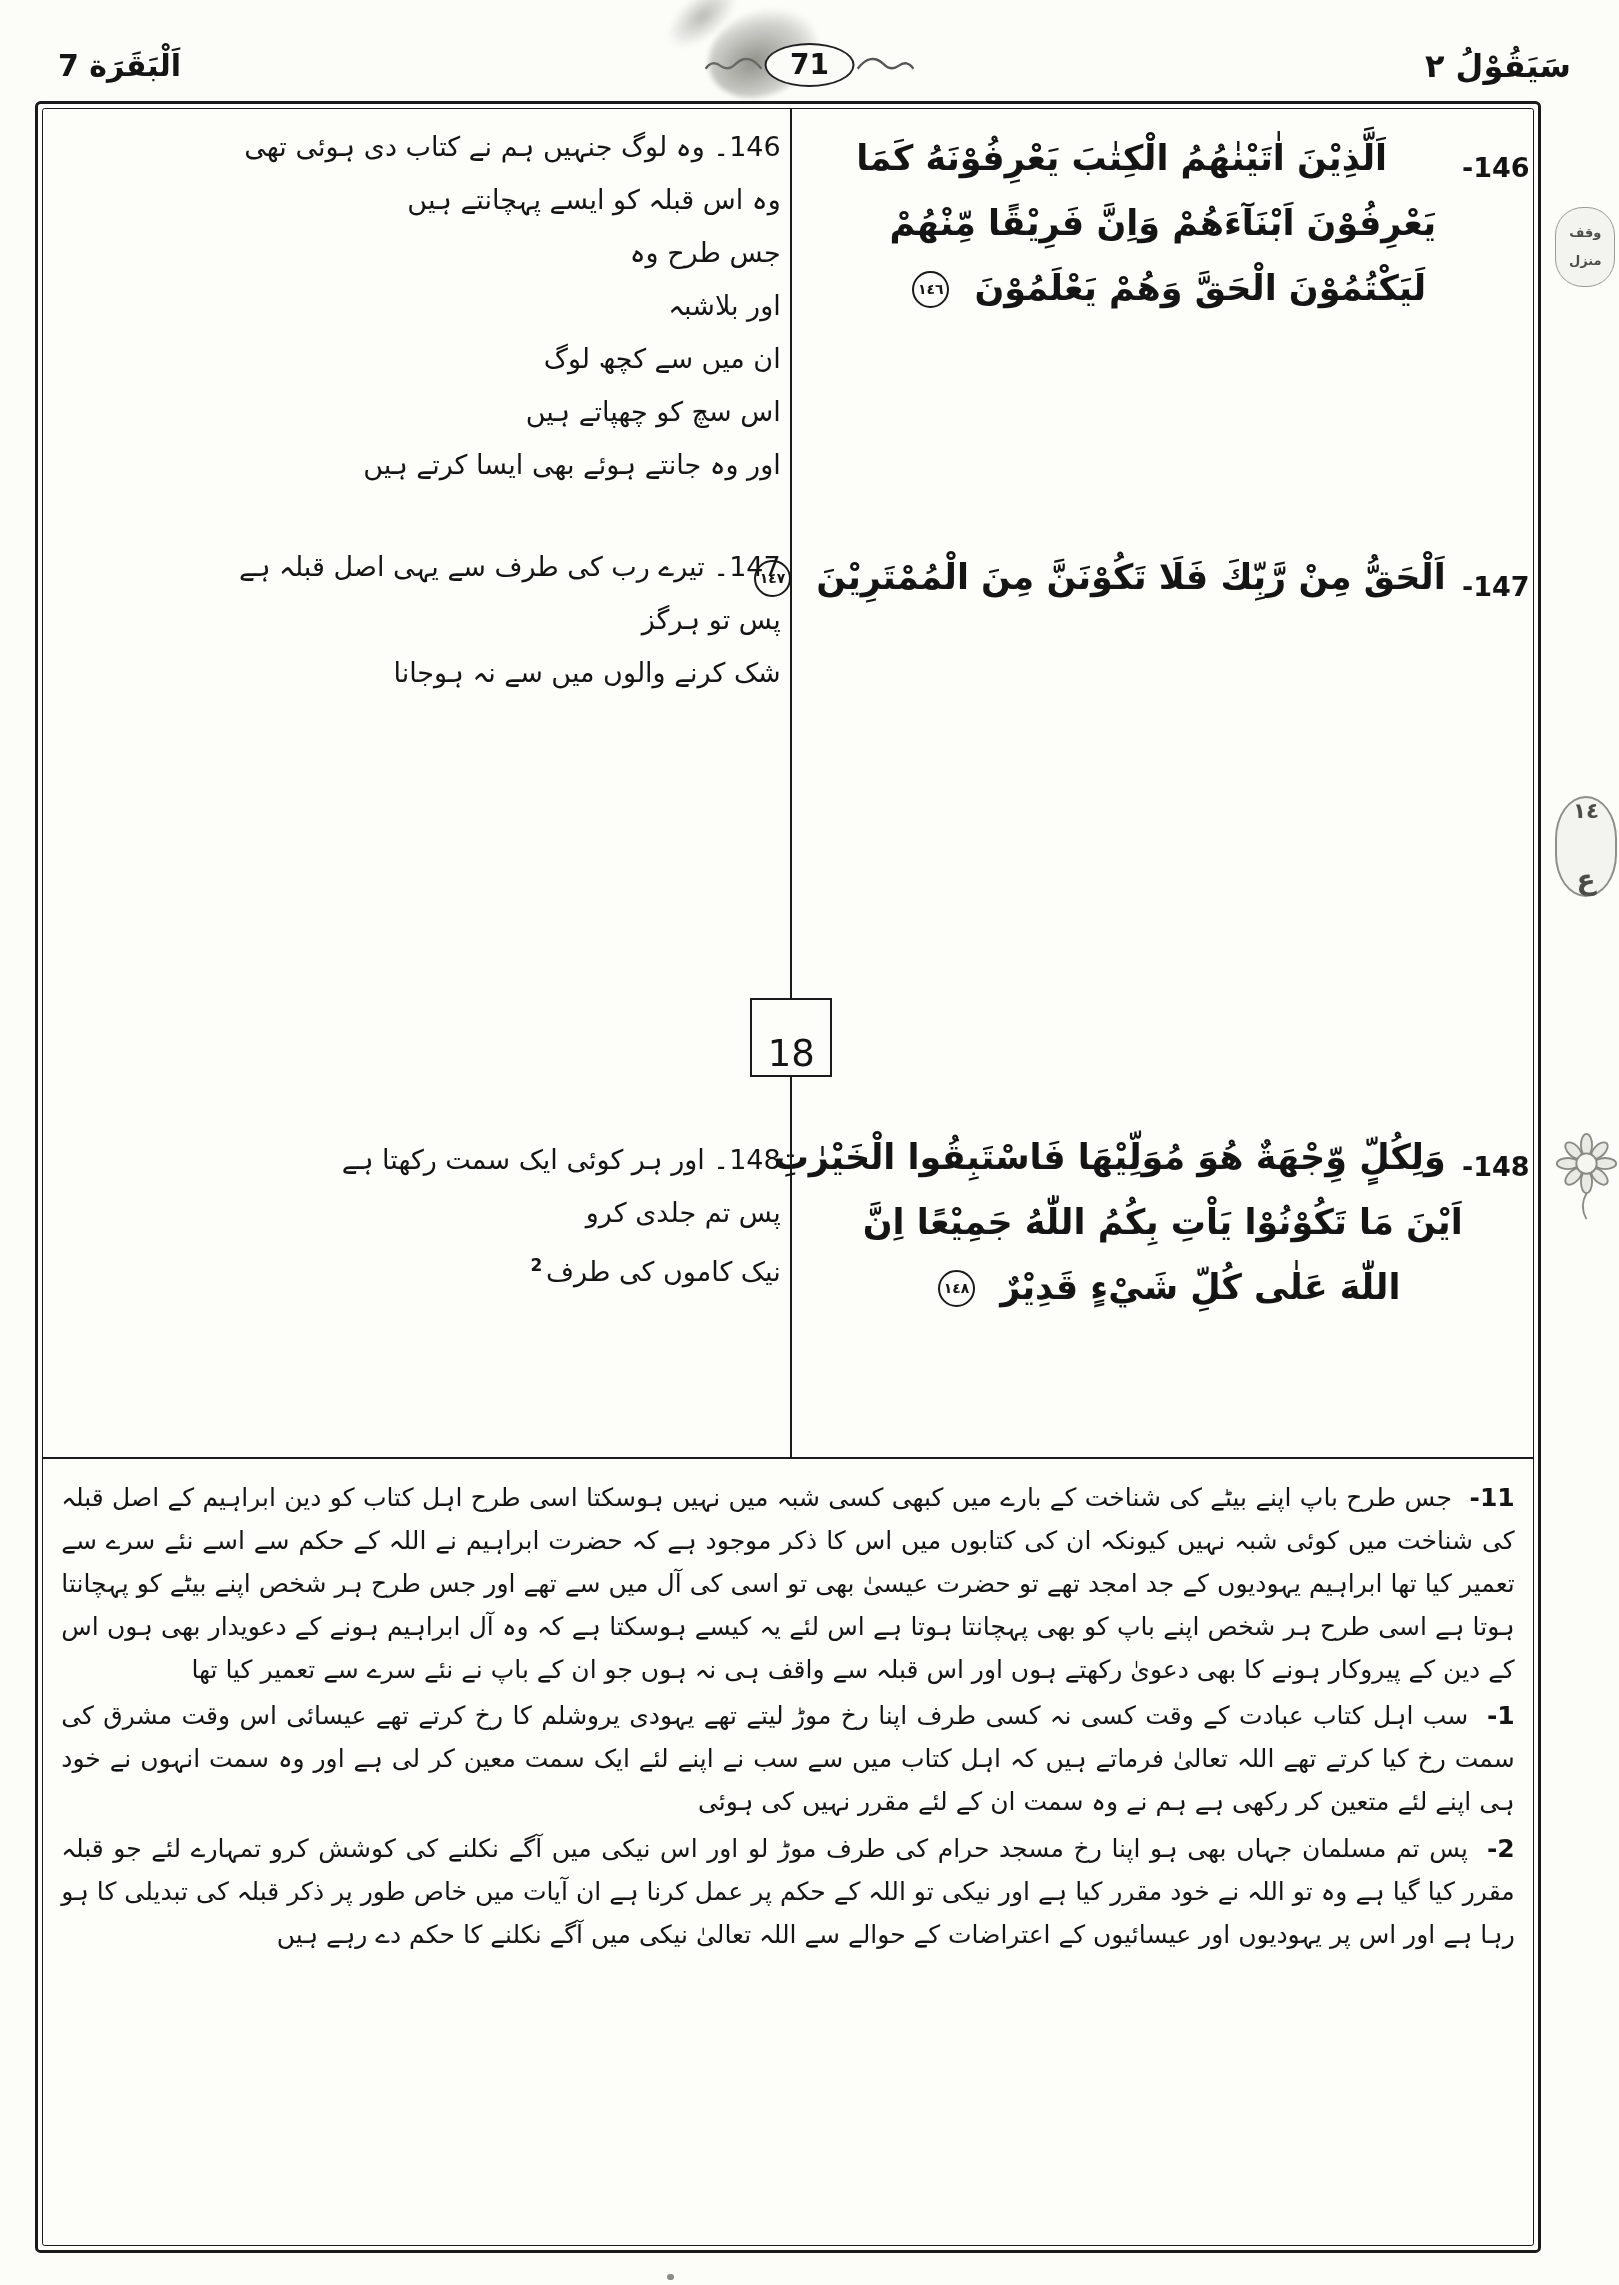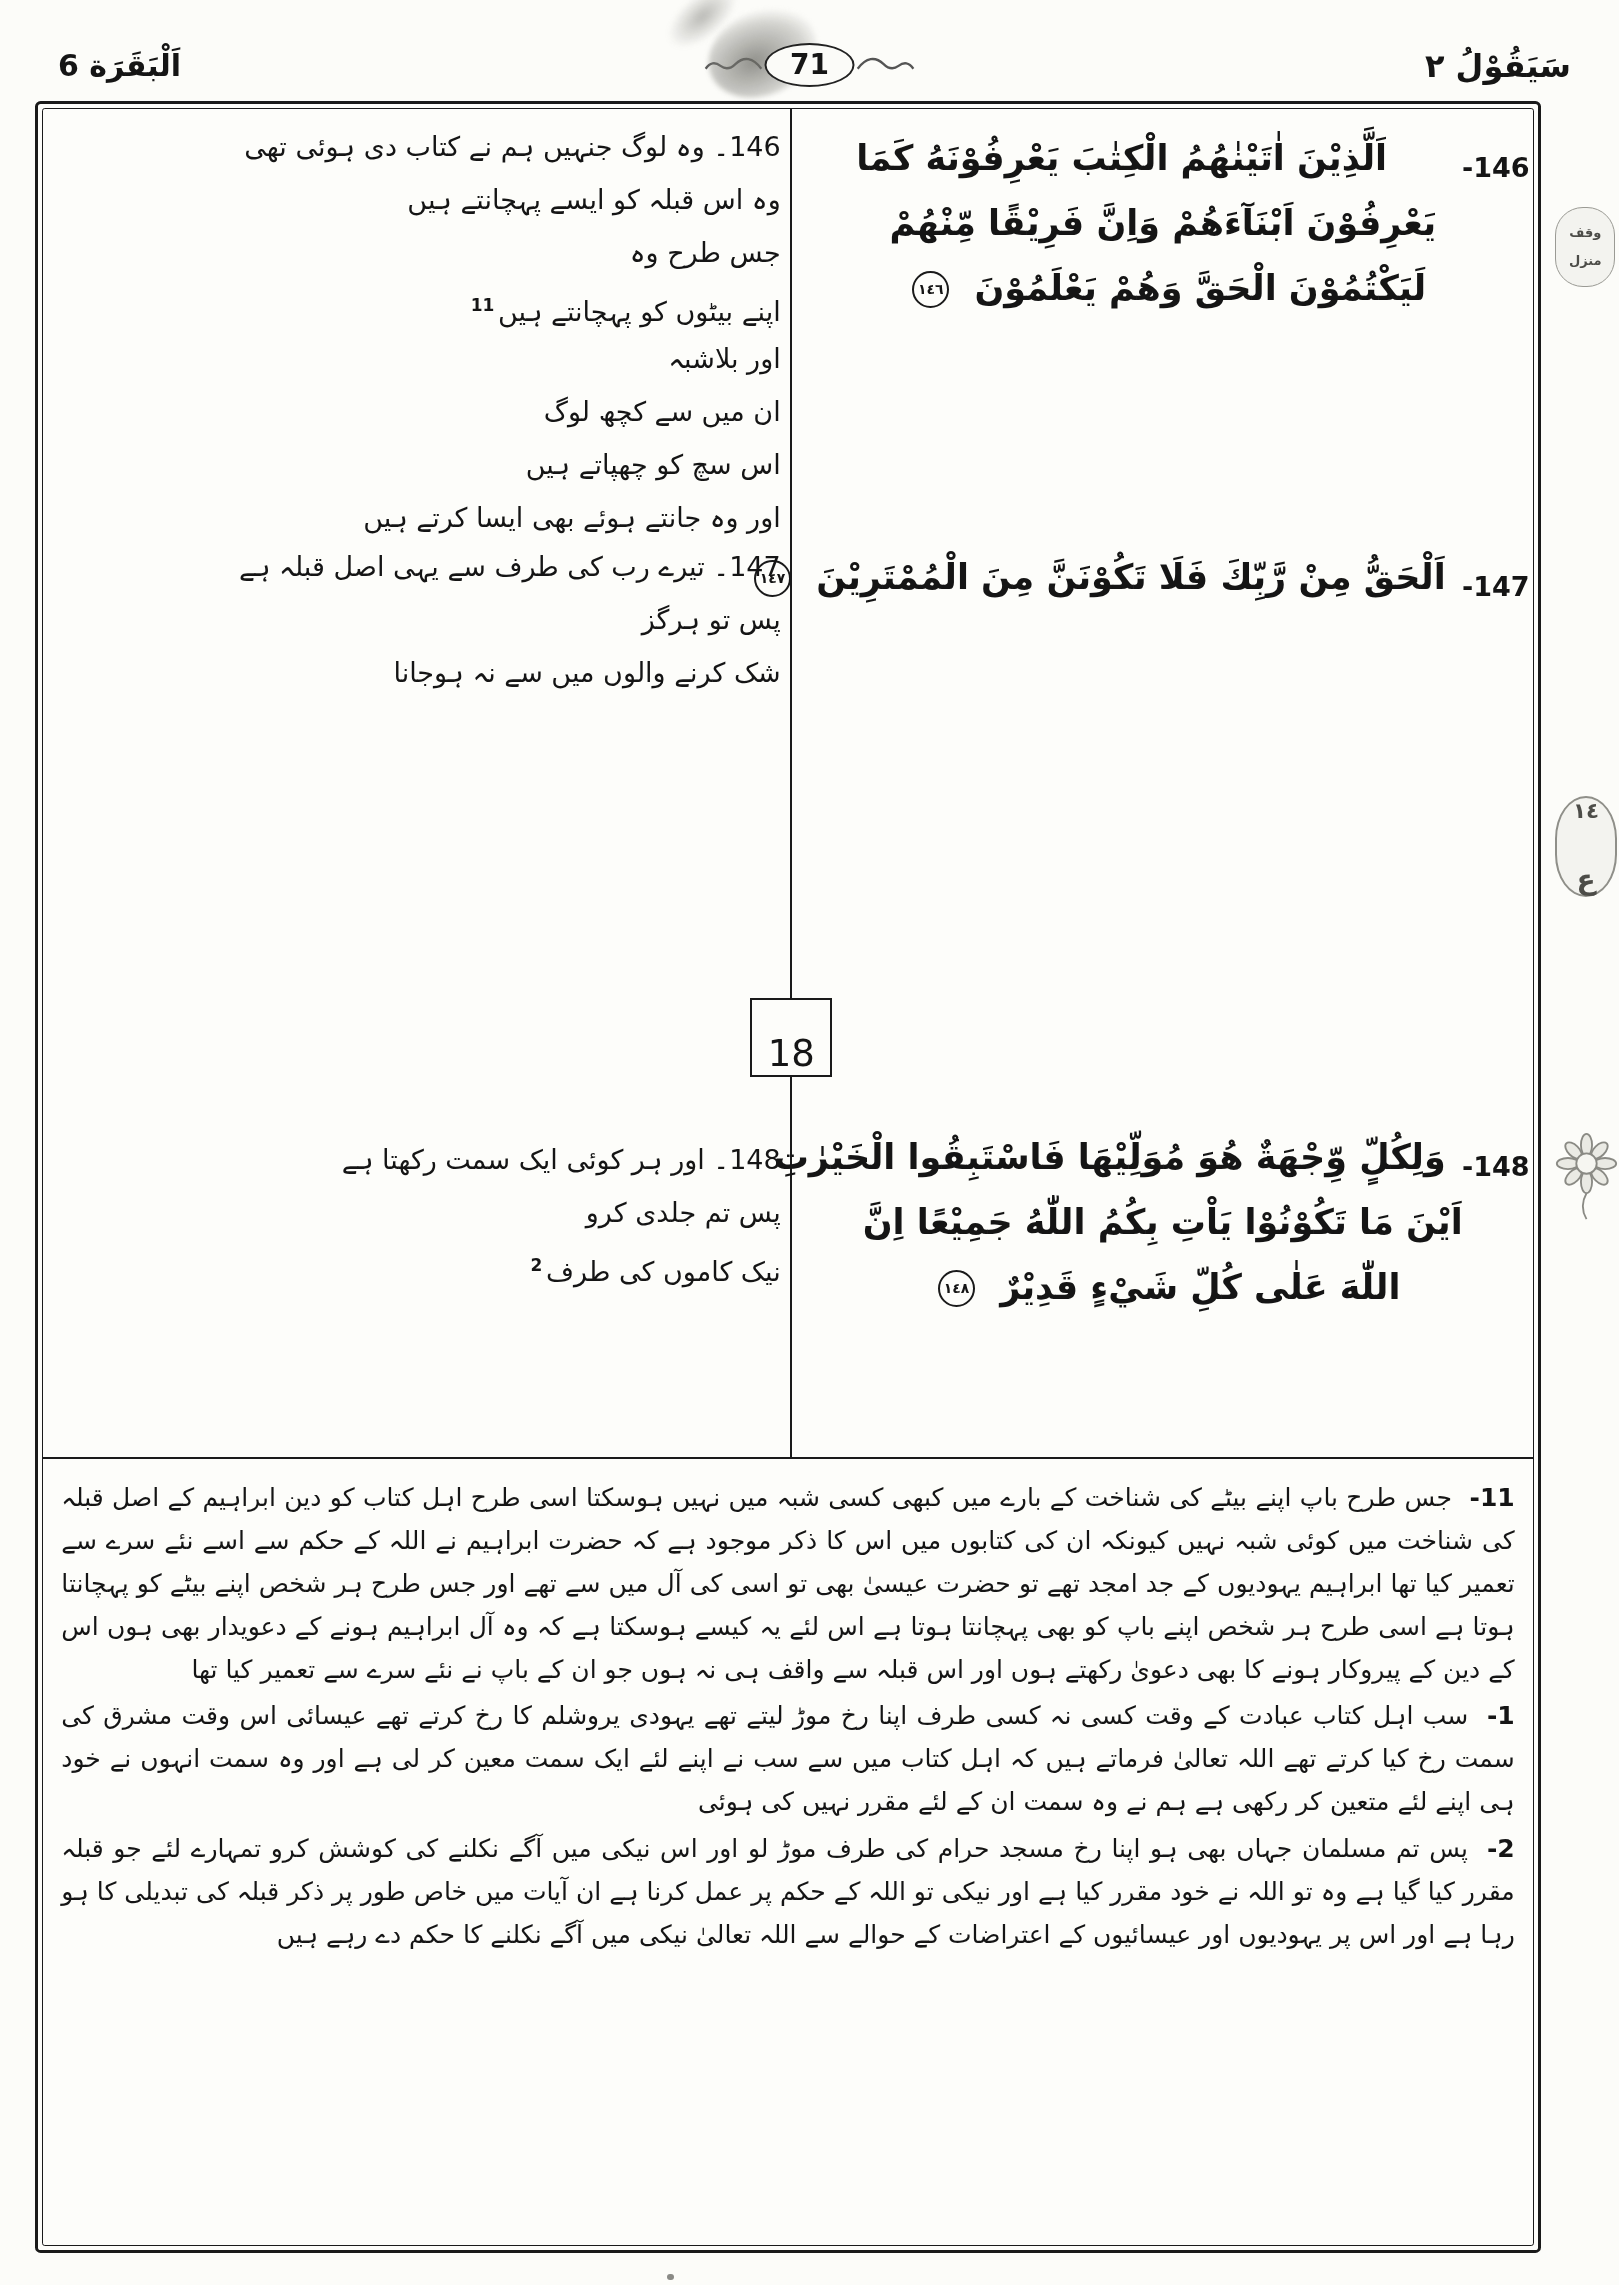--- a/index.html
+++ b/index.html
@@ -78,21 +78,21 @@
 
   .speck { position:absolute; left:667px; bottom:5.6px; width:6.5px; height:6.5px;
            border-radius:50%; background:#8a8a86; }
 </style>
 </head>
 <body>
 
 <div class="page">
 
   <div class="hdr-juz">سَيَقُوْلُ ٢</div>
-  <div class="hdr-surah">اَلْبَقَرَة 6</div>
+  <div class="hdr-surah">اَلْبَقَرَة 7</div>
   <div class="pg-orn">
     <span class="smudge"></span>
     <span class="smudge2"></span>
     <svg width="60" height="26" viewBox="0 0 64 28">
       <path d="M2 18 q14 -18 28 -5 q8 8 16 2 q9 -7 16 3" stroke="#555" fill="none" stroke-width="2.5"></path>
     </svg>
     <span class="pg-oval">71</span>
     <svg width="60" height="26" viewBox="0 0 64 28">
       <path d="M62 18 q-14 -18 -28 -5 q-8 8 -16 2 q-9 -7 -16 3" stroke="#555" fill="none" stroke-width="2.5"></path>
     </svg>
@@ -139,21 +139,20 @@
           <div class="a-line">
             <span>لَيَكْتُمُوْنَ الْحَقَّ وَهُمْ يَعْلَمُوْنَ</span>
             <span class="ayah-end">١٤٦</span>
           </div>
         </div>
 
         <div class="ub ub-146">
           <div class="u-line"><span>146۔ وہ لوگ جنہیں ہم نے کتاب دی ہوئی تھی</span></div>
           <div class="u-line"><span>وہ اس قبلہ کو ایسے پہچانتے ہیں</span></div>
           <div class="u-line"><span>جس طرح وہ</span></div>
-          <div class="u-line"><span>اپنے بیٹوں کو پہچانتے ہیں</span><sup class="fnref">11</sup></div>
           <div class="u-line"><span>اور بلاشبہ</span></div>
           <div class="u-line"><span>ان میں سے کچھ لوگ</span></div>
           <div class="u-line"><span>اس سچ کو چھپاتے ہیں</span></div>
           <div class="u-line"><span>اور وہ جانتے ہوئے بھی ایسا کرتے ہیں</span></div>
         </div>
 
         <div class="ab ab-147">
           <div class="a-line first">
             <span class="vnum">147-</span>
             <span>اَلْحَقُّ مِنْ رَّبِّكَ فَلَا تَكُوْنَنَّ مِنَ الْمُمْتَرِيْنَ</span>

